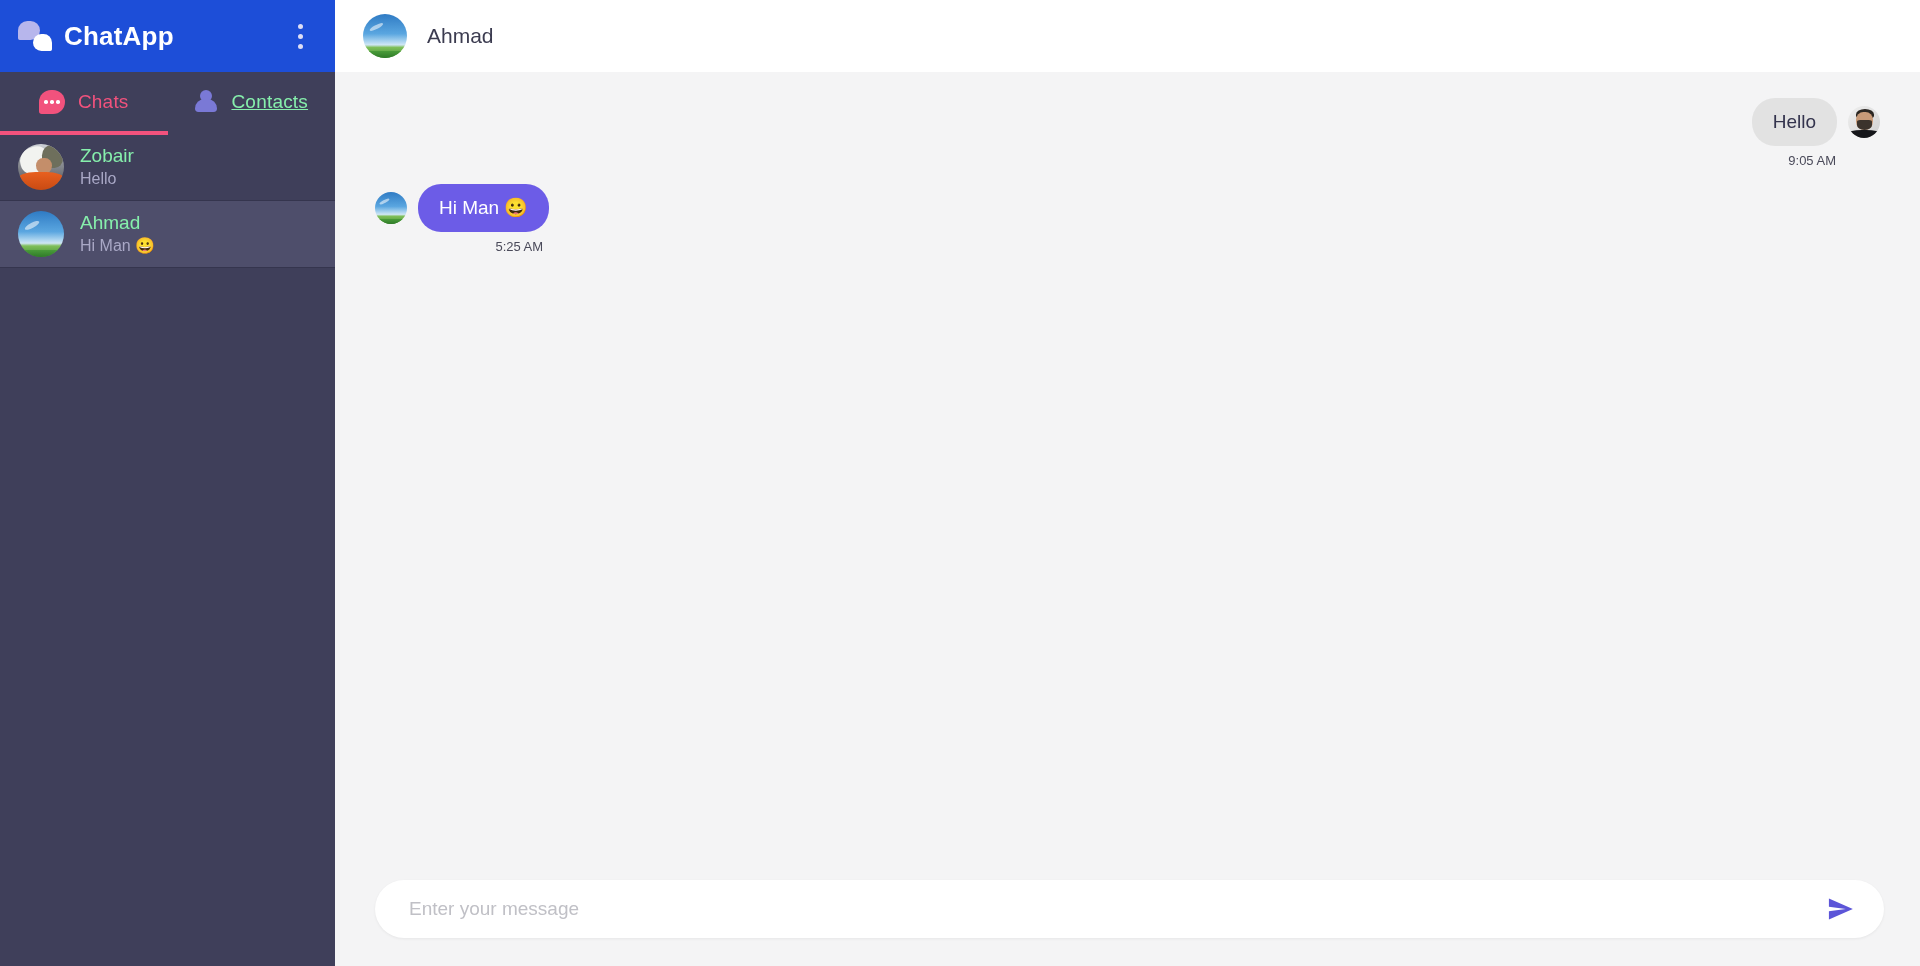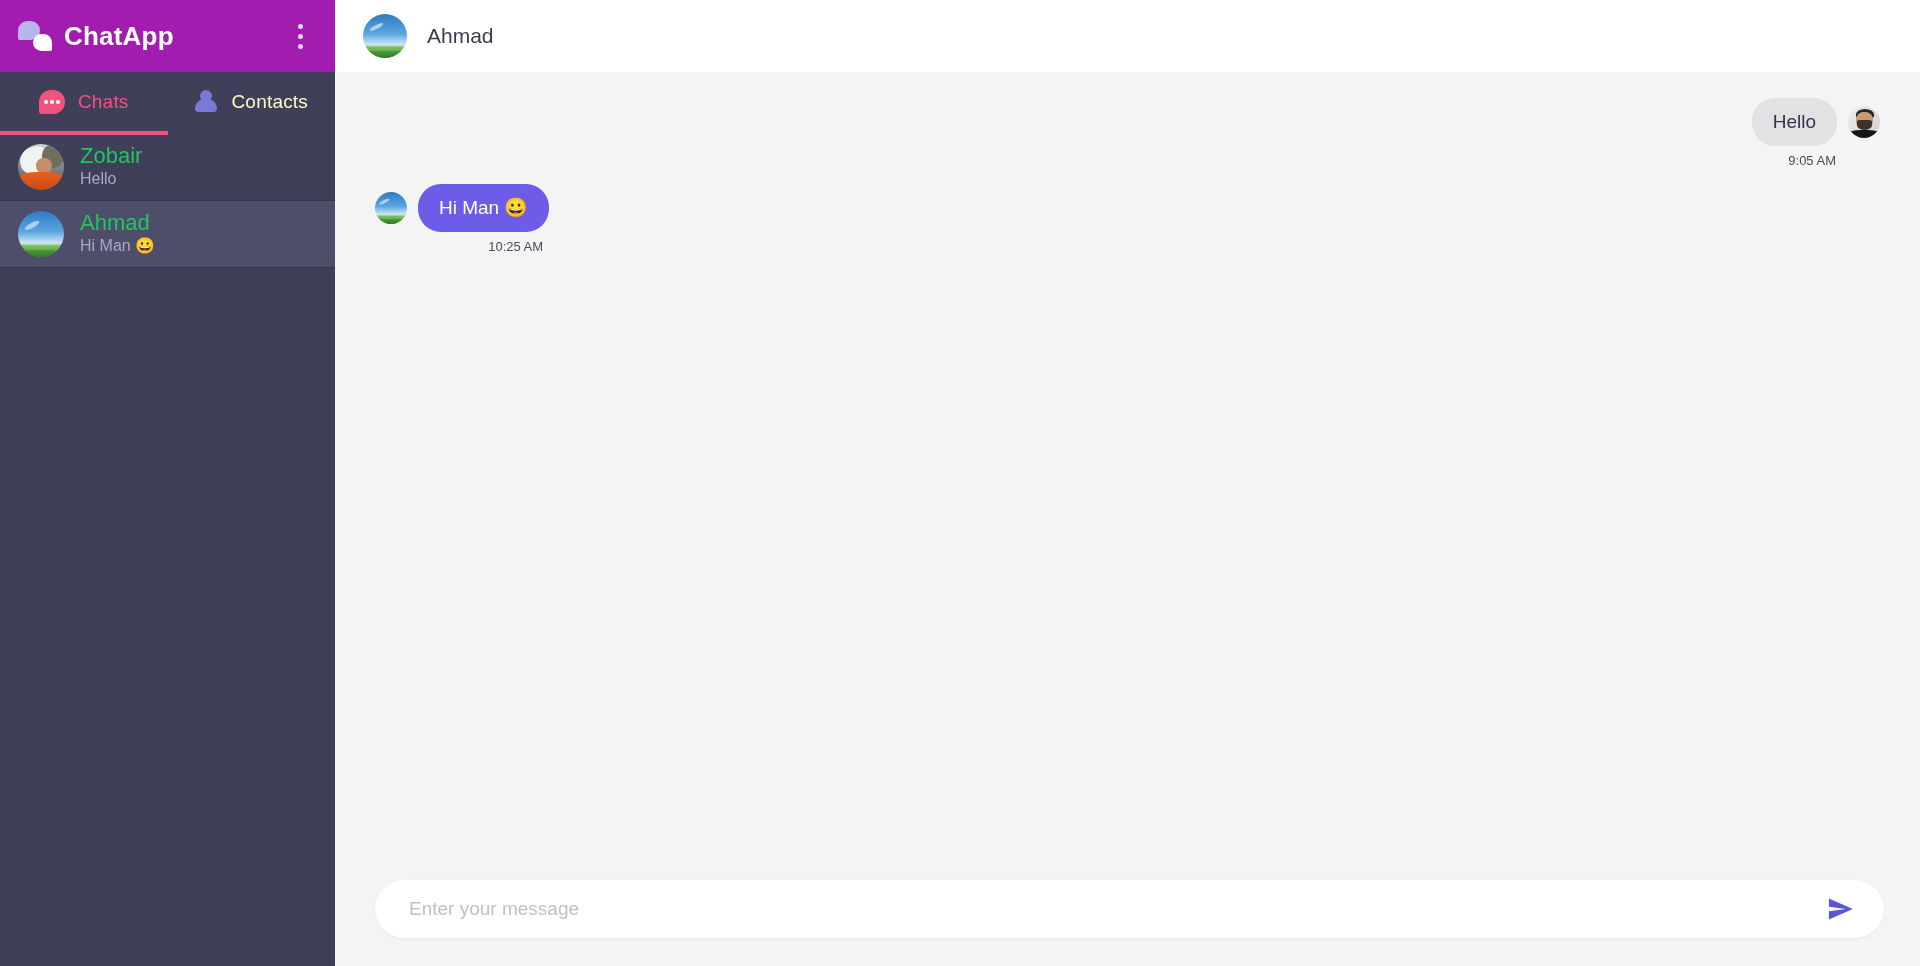--- a/index.html
+++ b/index.html
@@ -20,21 +20,21 @@
   .sidebar {
     width: 335px;
     height: 100%;
     background: #3f3f5a;
     display: flex;
     flex-direction: column;
     flex: 0 0 335px;
   }
   .brand-bar {
     height: 72px;
-    background: #a21caf;
+    background: #1d4ed8;
     display: flex;
     align-items: center;
     padding: 0 22px 0 18px;
     flex: 0 0 72px;
   }
   .brand-logo {
     width: 34px; height: 30px;
     position: relative;
     flex: 0 0 34px;
     margin-right: 12px;
@@ -93,21 +93,21 @@
     gap: 13px;
     cursor: pointer;
     position: relative;
     padding-bottom: 2px;
   }
   .tab-label {
     font-size: 19px;
     letter-spacing: 0.2px;
   }
   .tab.active .tab-label { color: #f2527d; }
-  .tab.inactive .tab-label { color: #fef9c3; }
+  .tab.inactive .tab-label { color: #86efac; text-decoration: underline; }
   .tab.active::after {
     content: "";
     position: absolute;
     left: 0; right: 0;
     bottom: -1px;
     height: 4px;
     background: #f2527d;
   }
   .chat-bubble-icon {
     width: 26px; height: 24px;
@@ -164,22 +164,22 @@
   }
   .chat-avatar {
     width: 46px; height: 46px;
     border-radius: 50%;
     flex: 0 0 46px;
     overflow: hidden;
     position: relative;
   }
   .chat-texts { min-width: 0; }
   .chat-name {
-    color: #22c55e;
-    font-size: 22px;
+    color: #86efac;
+    font-size: 19px;
     line-height: 24px;
     white-space: nowrap;
     overflow: hidden;
     text-overflow: ellipsis;
   }
   .chat-preview {
     color: #a9a8c6;
     font-size: 16px;
     line-height: 22px;
     white-space: nowrap;
@@ -471,21 +471,21 @@
           <div class="msg-time">9:05 AM</div>
         </div>
       </div>
 
       <div class="msg-row in">
         <div class="msg-group">
           <div class="msg-line">
             <div class="msg-avatar av-landscape"></div>
             <div class="bubble in">Hi Man 😀</div>
           </div>
-          <div class="msg-time">10:25 AM</div>
+          <div class="msg-time">5:25 AM</div>
         </div>
       </div>
 
     </div>
 
     <div class="composer-wrap">
       <div class="composer">
         <input type="text" placeholder="Enter your message" style="">
         <button class="send-btn">
           <svg width="28" height="28" viewBox="0 0 24 24">

